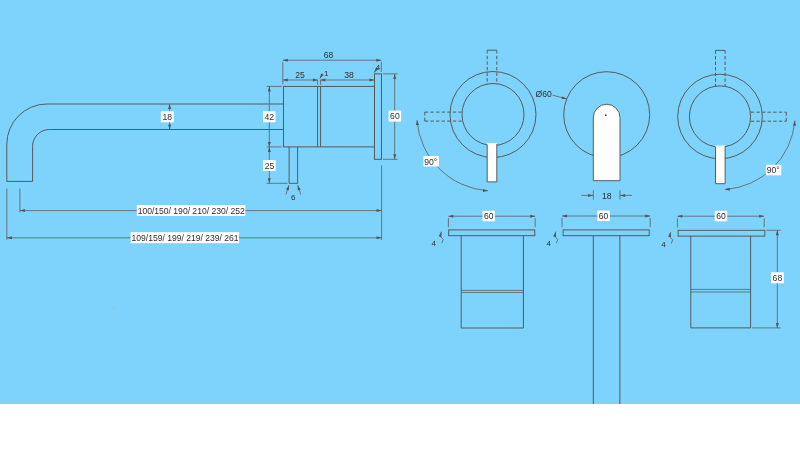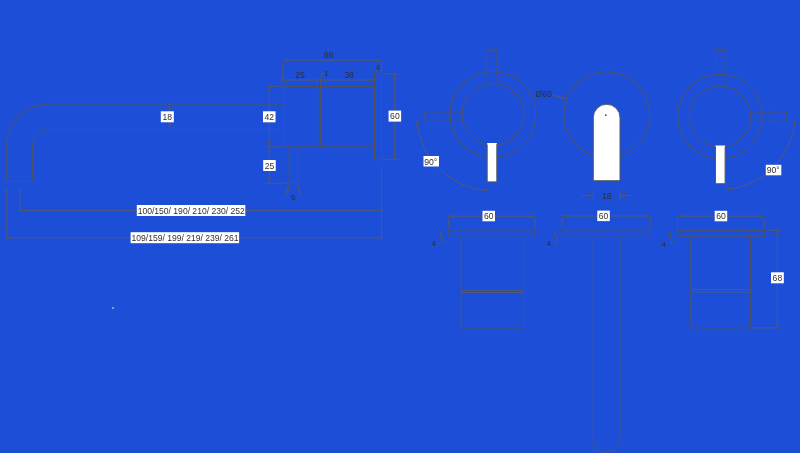--- a/index.html
+++ b/index.html
@@ -1,16 +1,16 @@
 <!DOCTYPE html>
 <html><head>
 <meta charset="utf-8">
 <style>
   html,body{margin:0;padding:0;background:#ffffff;}
-  .canvas{position:relative;width:800px;height:453px;background:#1d4ed8;overflow:hidden;}
+  .canvas{position:relative;width:800px;height:404px;background:#7dd3fc;overflow:hidden;}
   svg{display:block;}
   text{font-family:"Liberation Sans","DejaVu Sans",sans-serif;fill:#2f2f2f;}
   .dim{font-size:8.6px;}
   .dim-sm{font-size:8px;}
   .ln{stroke:#545454;stroke-width:0.95;fill:none;}
   .lnthin{stroke:#5d5d5d;stroke-width:0.8;fill:none;}
   .dash{stroke:#545454;stroke-width:0.95;fill:none;stroke-dasharray:3.4,2.2;}
   .whitefill{fill:#ffffff;stroke:#545454;stroke-width:0.95;}
   .txtbg{fill:#ffffff;stroke:none;}
 </style>

